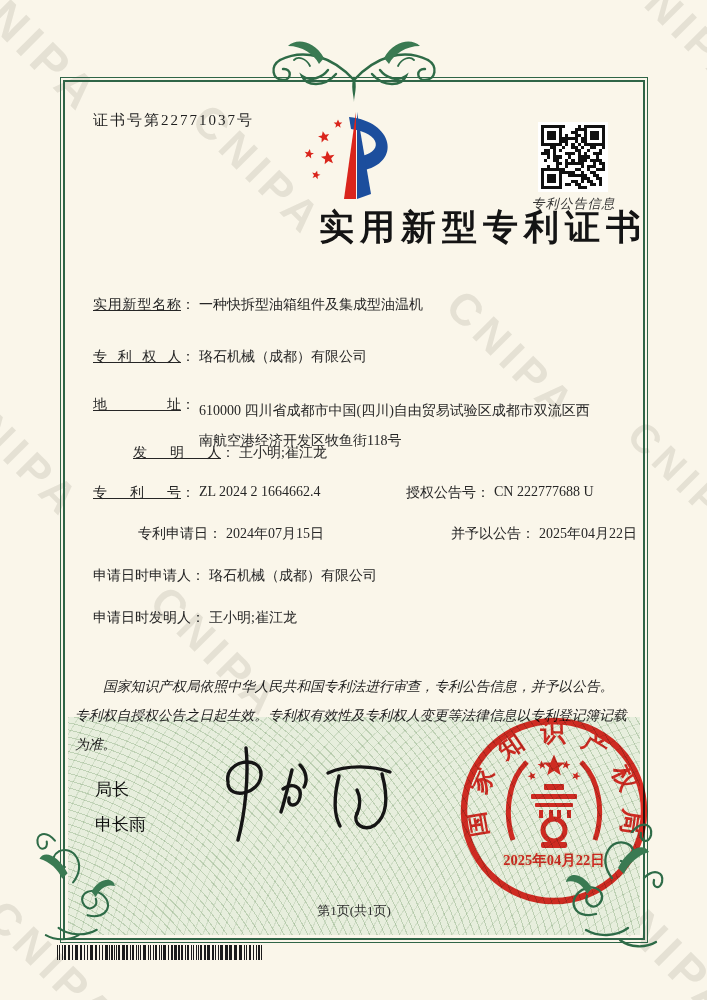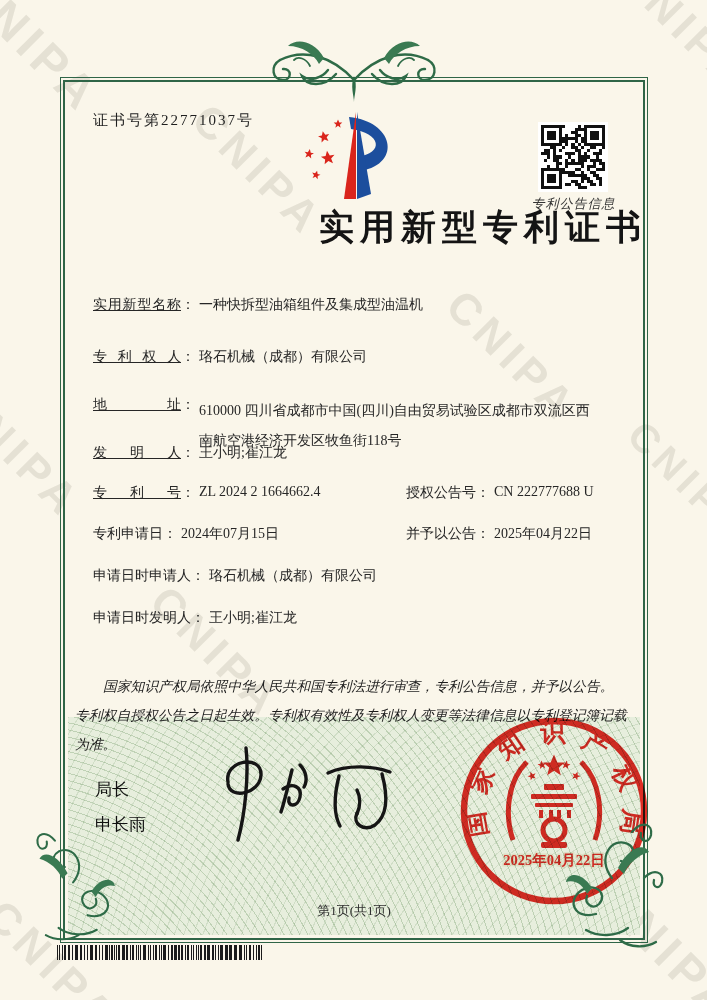--- a/index.html
+++ b/index.html
@@ -335,30 +335,30 @@
     <div class="fields">
       <div class="row" style="top:218px;">
         <span class="lbl6">实用新型名称</span><span class="colon">：</span><span class="val">一种快拆型油箱组件及集成型油温机</span>
       </div>
       <div class="row" style="top:270px;">
         <span class="lbl6">专利权人</span><span class="colon">：</span><span class="val">珞石机械（成都）有限公司</span>
       </div>
       <div class="row row-addr" style="top:318px;">
         <span class="lbl6">地址</span><span class="colon">：</span><span class="val">610000 四川省成都市中国(四川)自由贸易试验区成都市双流区西南航空港经济开发区牧鱼街118号</span>
       </div>
-      <div class="row" style="top:366px;">
+      <div class="row" style="top:366px;margin-left:40px;">
         <span class="lbl6">发明人</span><span class="colon">：</span><span class="val">王小明;崔江龙</span>
       </div>
       <div class="row" style="top:406px;width:524px;">
         <span class="lbl6">专利号</span><span class="colon">：</span><span class="val">ZL 2024 2 1664662.4</span>
         <span class="col2">
           <span class="lbl">授权公告号</span><span class="colon">：</span><span class="val">CN 222777688 U</span>
         </span>
       </div>
-      <div class="row" style="top:447px;width:524px;">
+      <div class="row" style="top:447px;width:524px;margin-left:45px;">
         <span class="lbl">专利申请日</span><span class="colon">：</span><span class="val">2024年07月15日</span>
         <span class="col2">
           <span class="lbl">并予以公告</span><span class="colon">：</span><span class="val">2025年04月22日</span>
         </span>
       </div>
       <div class="row" style="top:489px;">
         <span class="lbl">申请日时申请人</span><span class="colon">：</span><span class="val">珞石机械（成都）有限公司</span>
       </div>
       <div class="row" style="top:531px;">
         <span class="lbl">申请日时发明人</span><span class="colon">：</span><span class="val">王小明;崔江龙</span>

